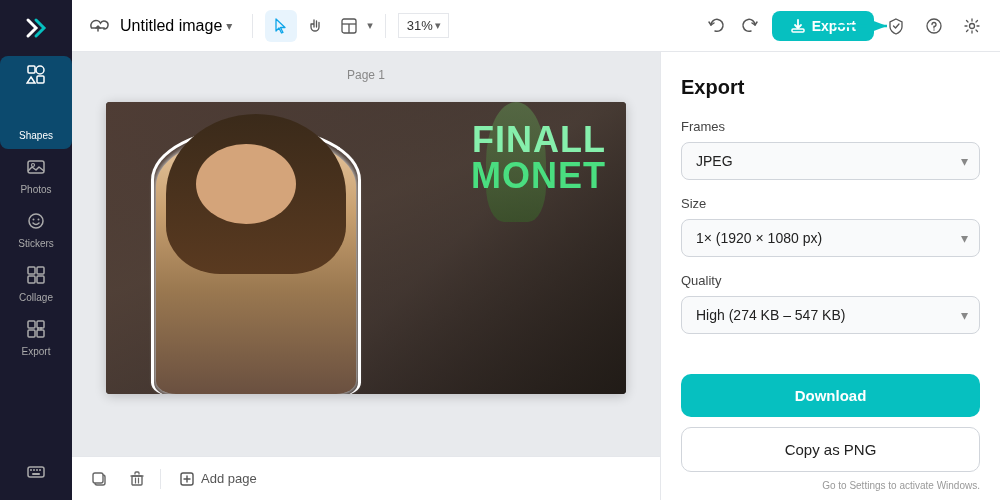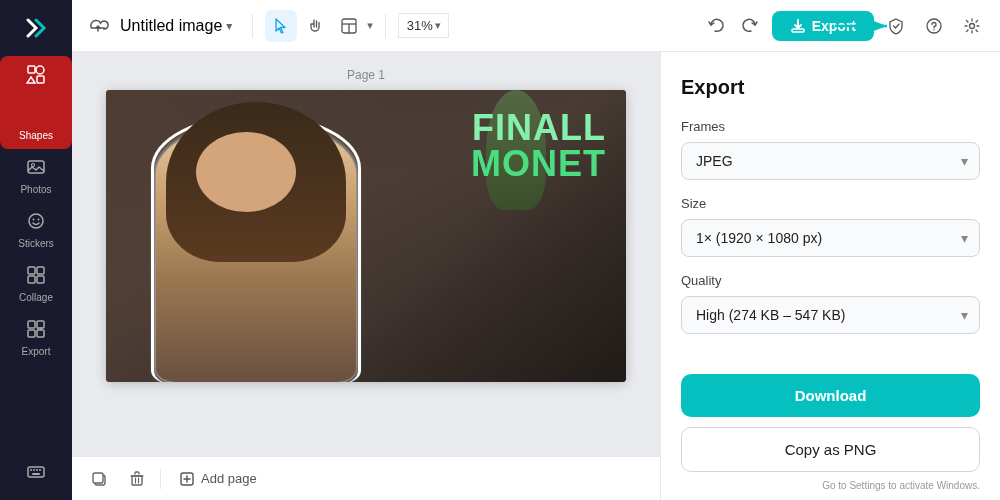--- a/index.html
+++ b/index.html
@@ -31,21 +31,21 @@
       display: flex;
       flex-direction: column;
       align-items: center;
       padding: 8px 4px;
       cursor: pointer;
       color: #aaa;
       font-size: 11px;
       gap: 4px;
       border-radius: 8px;
     }
-    .sidebar-item.active { color: #fff; background: #b91c1c; gap: 43px; }
+    .sidebar-item.active { color: #fff; background: #0c4a6e; gap: 43px; }
     .sidebar-item .icon { font-size: 20px; line-height: 1; }
     .sidebar-item .label { font-size: 10px; text-align: center; }
     .sidebar-bottom {
       margin-top: auto;
       width: 100%;
       display: flex;
       flex-direction: column;
       align-items: center;
     }
 
@@ -166,21 +166,21 @@
       flex: 1;
       display: flex;
       flex-direction: column;
       align-items: center;
       padding: 16px;
       overflow: auto;
     }
     .page-label {
       font-size: 12px;
       color: #888;
-      margin-bottom: 8px;
+      margin-bottom: 20px;
     }
     .canvas-frame {
       width: 520px;
       height: 292px;
       background: #2a2a2a;
       border-radius: 4px;
       overflow: hidden;
       position: relative;
       box-shadow: 0 2px 12px rgba(0,0,0,0.2);
     }

